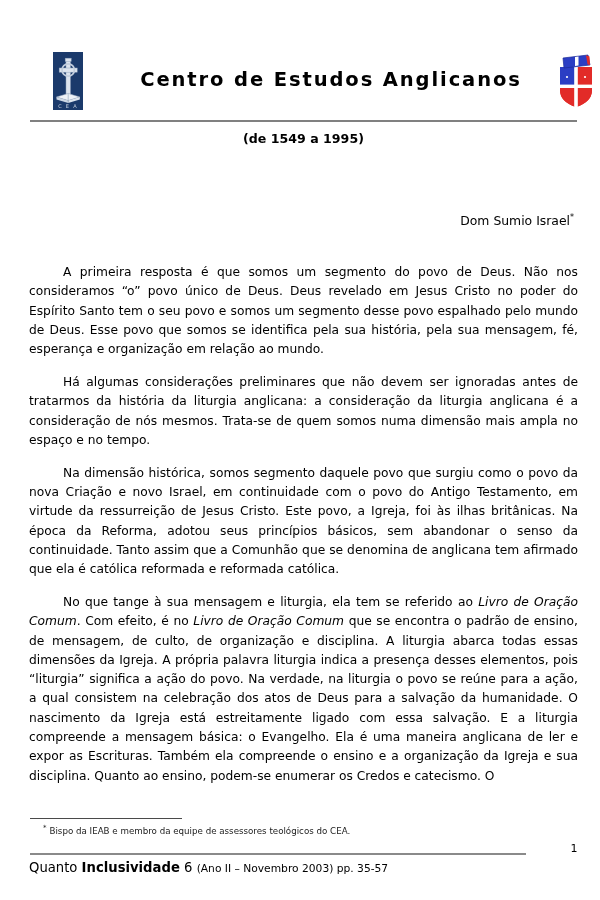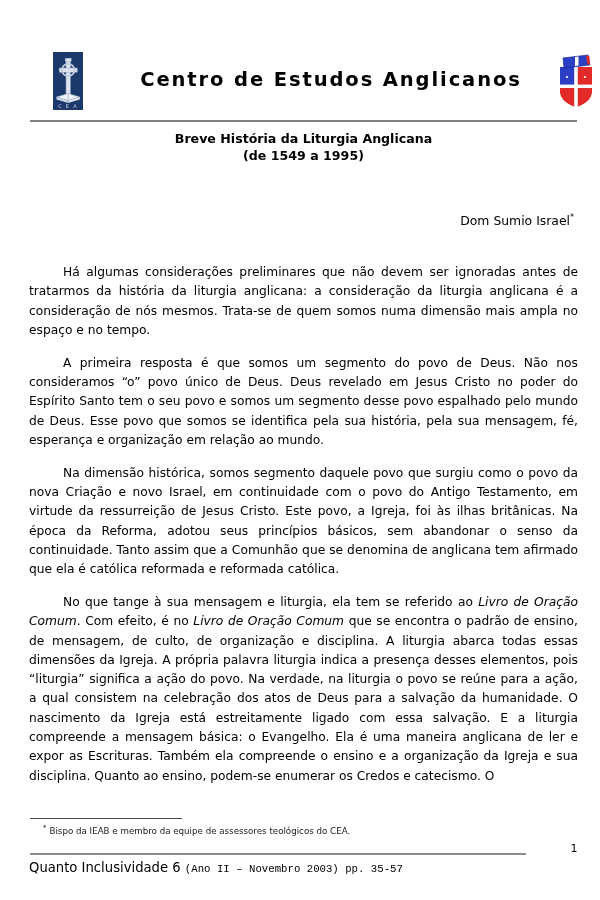--- a/index.html
+++ b/index.html
@@ -167,28 +167,27 @@
   .footer {
     position: absolute;
     left: 29px;
     top: 860px;
     font-family: "DejaVu Sans", sans-serif;
     font-size: 13.2px;
     color: #000000;
     white-space: nowrap;
   }
   .footer .journal {
-    font-weight: normal;
+    font-weight: bold;
   }
   .footer .issue {
     font-size: 13.2px;
   }
   .footer .detail {
     font-size: 10.7px;
-    font-family: Liberation Mono, monospace;
   }
 </style>
 </head>
 <body>
 
 <div class="page">
 
   <div class="masthead">
 
     <div class="logo-left">
@@ -240,31 +239,30 @@
           <path d="M20 3 L23.5 2.6 L23.5 11.6 L20 12 Z" fill="#ffffff"></path>
           <path d="M31 1.3 L34.5 2.5 L35 11 L32.5 10.6 Z" fill="#e22b28"></path>
         </g>
       </svg>
     </div>
   </div>
 
   <div class="header-rule"></div>
 
   <div class="doc-title">
-    <span>Breve História da Liturgia Anglicana</span>
     <span class="line2">(de 1549 a 1995)</span>
   </div>
 
   <div class="author">
     <span>Dom Sumio Israel</span><sup>*</sup>
   </div>
 
   <div class="body-text">
+    <p>A primeira resposta é que somos um segmento do povo de Deus. Não nos consideramos “o” povo único de Deus. Deus revelado em Jesus Cristo no poder do Espírito Santo tem o seu povo e somos um segmento desse povo espalhado pelo mundo de Deus. Esse povo que somos se identifica pela sua história, pela sua mensagem, fé, esperança e organização em relação ao mundo.</p>
     <p>Há algumas considerações preliminares que não devem ser ignoradas antes de tratarmos da história da liturgia anglicana: a consideração da liturgia anglicana é a consideração de nós mesmos. Trata-se de quem somos numa dimensão mais ampla no espaço e no tempo.</p>
-    <p>A primeira resposta é que somos um segmento do povo de Deus. Não nos consideramos “o” povo único de Deus. Deus revelado em Jesus Cristo no poder do Espírito Santo tem o seu povo e somos um segmento desse povo espalhado pelo mundo de Deus. Esse povo que somos se identifica pela sua história, pela sua mensagem, fé, esperança e organização em relação ao mundo.</p>
     <p>Na dimensão histórica, somos segmento daquele povo que surgiu como o povo da nova Criação e novo Israel, em continuidade com o povo do Antigo Testamento, em virtude da ressurreição de Jesus Cristo. Este povo, a Igreja, foi às ilhas britânicas. Na época da Reforma, adotou seus princípios básicos, sem abandonar o senso da continuidade. Tanto assim que a Comunhão que se denomina de anglicana tem afirmado que ela é católica reformada e reformada católica.</p>
     <p>
       <span>No que tange à sua mensagem e liturgia, ela tem se referido ao </span><i>Livro de Oração Comum</i><span>. Com efeito, é no </span><i>Livro de Oração Comum</i><span> que se encontra o padrão de ensino, de mensagem, de culto, de organização e disciplina. A liturgia abarca todas essas dimensões da Igreja. A própria palavra liturgia indica a presença desses elementos, pois “liturgia” significa a ação do povo. Na verdade, na liturgia o povo se reúne para a ação, a qual consistem na celebração dos atos de Deus para a salvação da humanidade. O nascimento da Igreja está estreitamente ligado com essa salvação. E a liturgia compreende a mensagem básica: o Evangelho. Ela é uma maneira anglicana de ler e expor as Escrituras. Também ela compreende o ensino e a organização da Igreja e sua disciplina. Quanto ao ensino, podem-se enumerar os Credos e catecismo. O</span>
     </p>
   </div>
 
   <div class="footnote-rule"></div>
   <div class="footnote">
     <sup>*</sup><span>Bispo da IEAB e membro da equipe de assessores teológicos do CEA.</span>
   </div>

